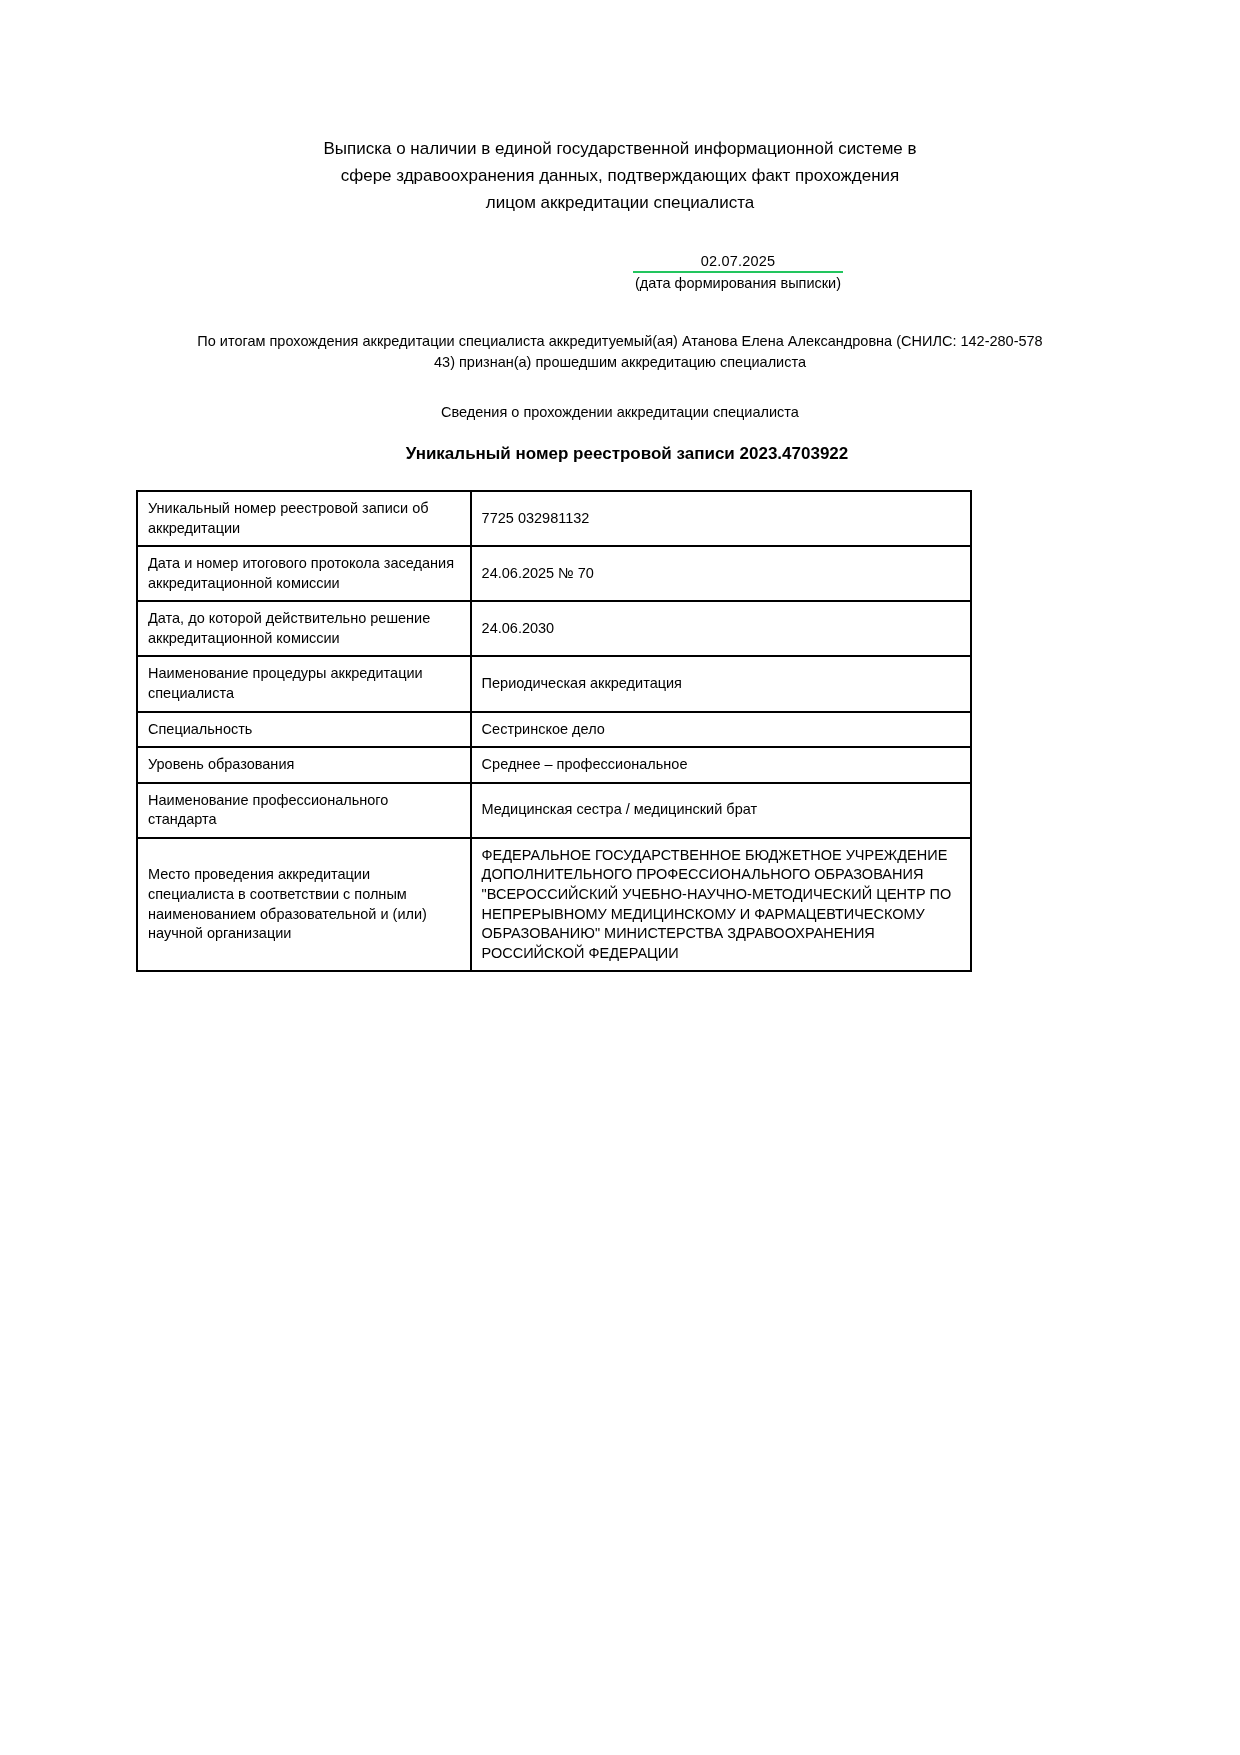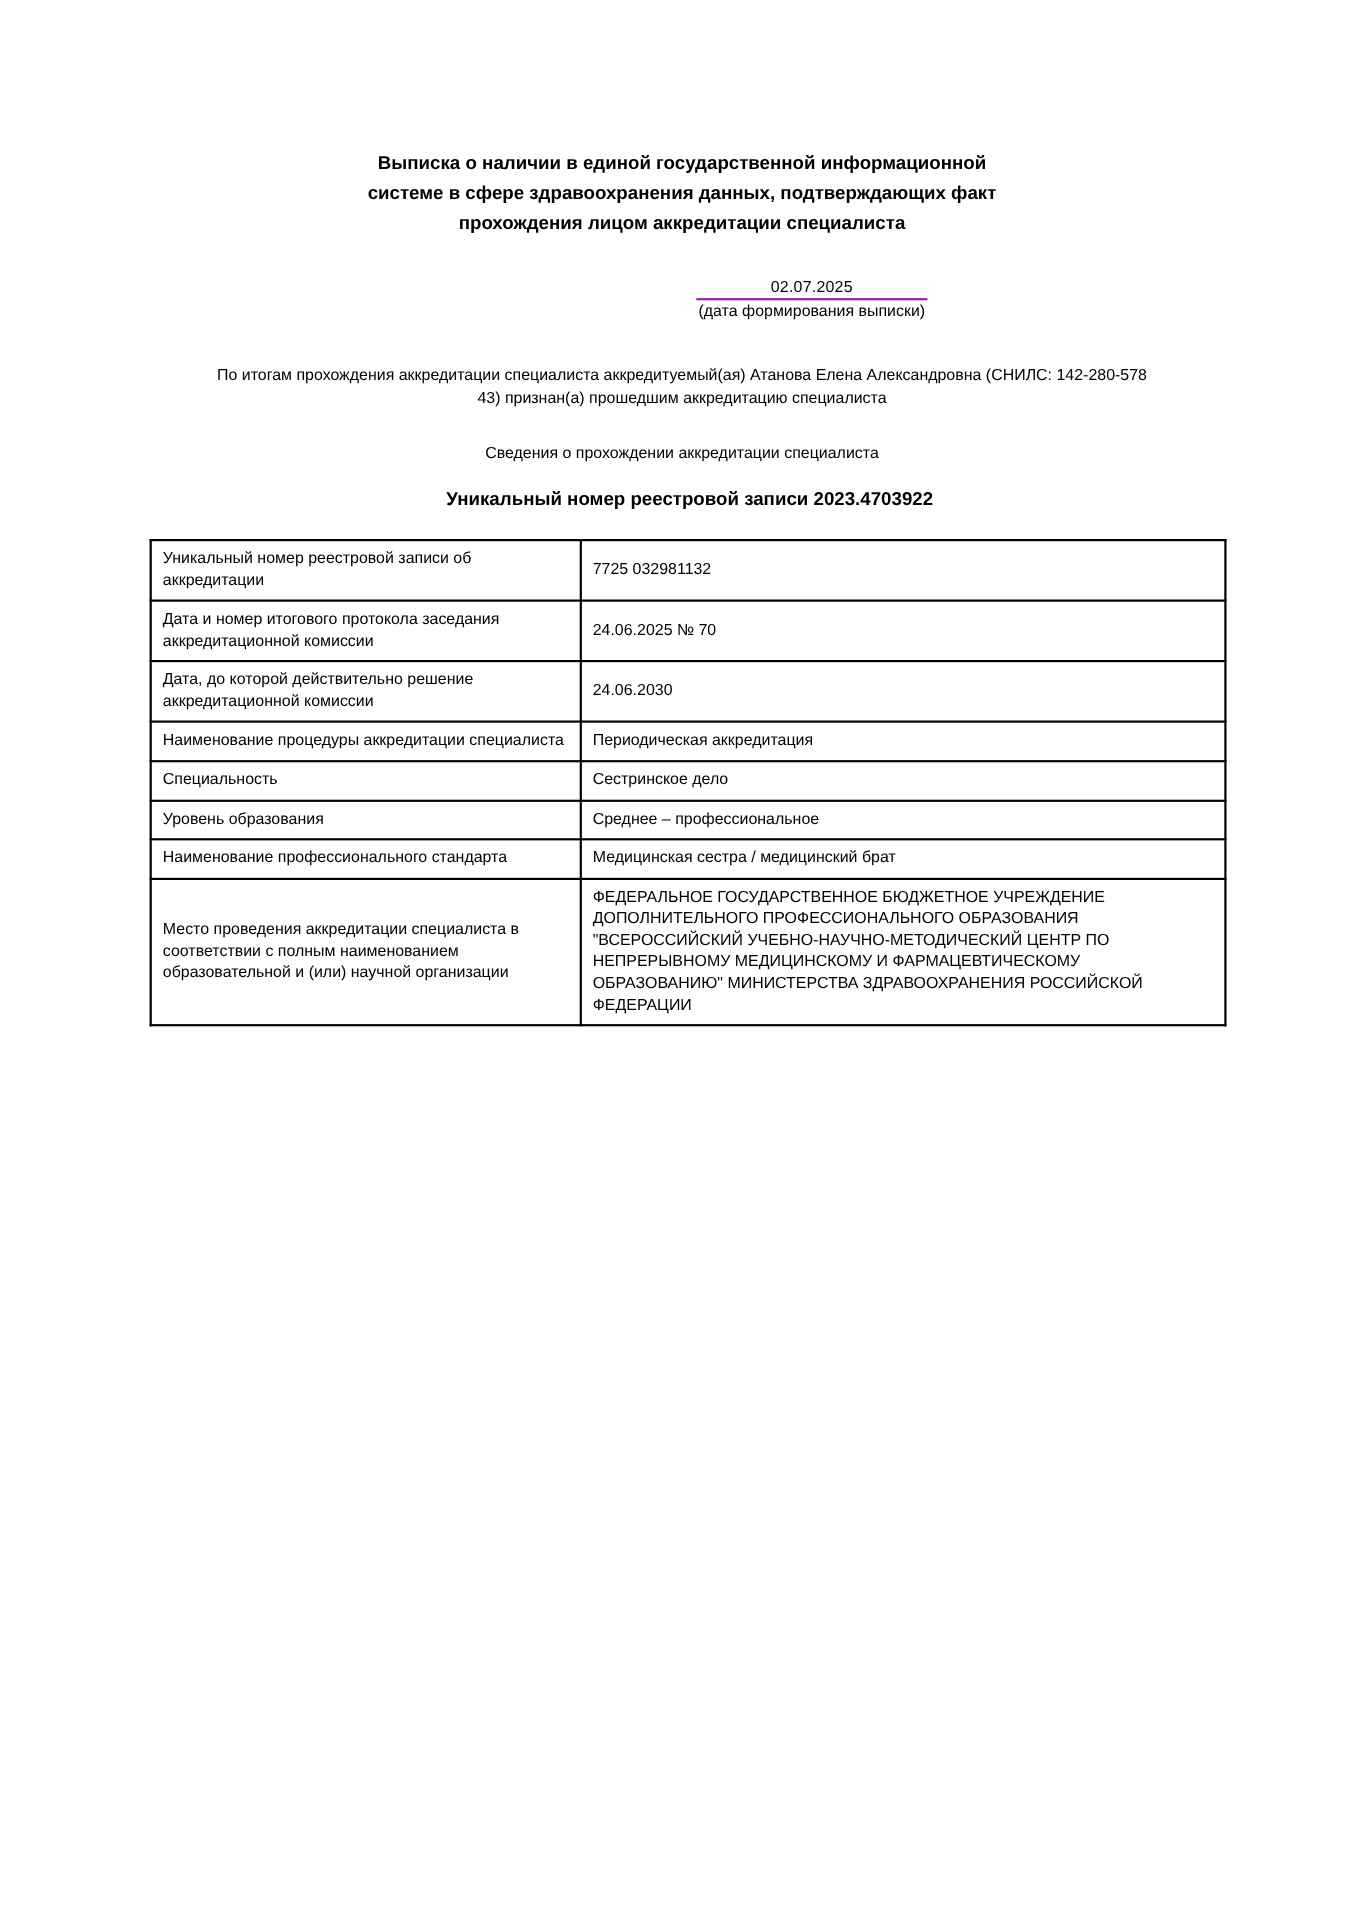--- a/index.html
+++ b/index.html
@@ -15,34 +15,34 @@
   .page {
     width: 1240px;
     height: 1755px;
     padding-top: 135px;
   }
   .doc-title {
     width: 600px;
     margin: 0 auto;
     text-align: center;
     font-size: 17px;
-    font-weight: bold;
+    font-weight: normal;
     line-height: 1.6;
   }
   .date-block {
     width: 210px;
     margin-top: 36px;
     margin-left: 633px;
     text-align: center;
     font-size: 14.5px;
   }
   .date-value {
     display: block;
     padding: 0 2px 2px 2px;
-    border-bottom: 2px solid #a21caf;
+    border-bottom: 2px solid #22c55e;
     letter-spacing: 0.2px;
   }
   .date-caption {
     display: block;
     margin-top: 2px;
     white-space: nowrap;
   }
   .intro {
     width: 850px;
     margin: 40px auto 0 auto;
@@ -56,21 +56,21 @@
     font-size: 14.5px;
   }
   .registry-heading {
     margin-top: 24px;
     text-align: center;
     font-size: 17px;
     font-weight: bold;
     margin-left: 14px;
   }
   table.acc-table {
-    width: 979px;
+    width: 836px;
     margin: 26px 0 0 136px;
     border-collapse: collapse;
     font-size: 14.5px;
     line-height: 1.35;
   }
   table.acc-table td {
     border: 2px solid #000;
     padding: 7px 10px;
     vertical-align: middle;
     text-align: left;

